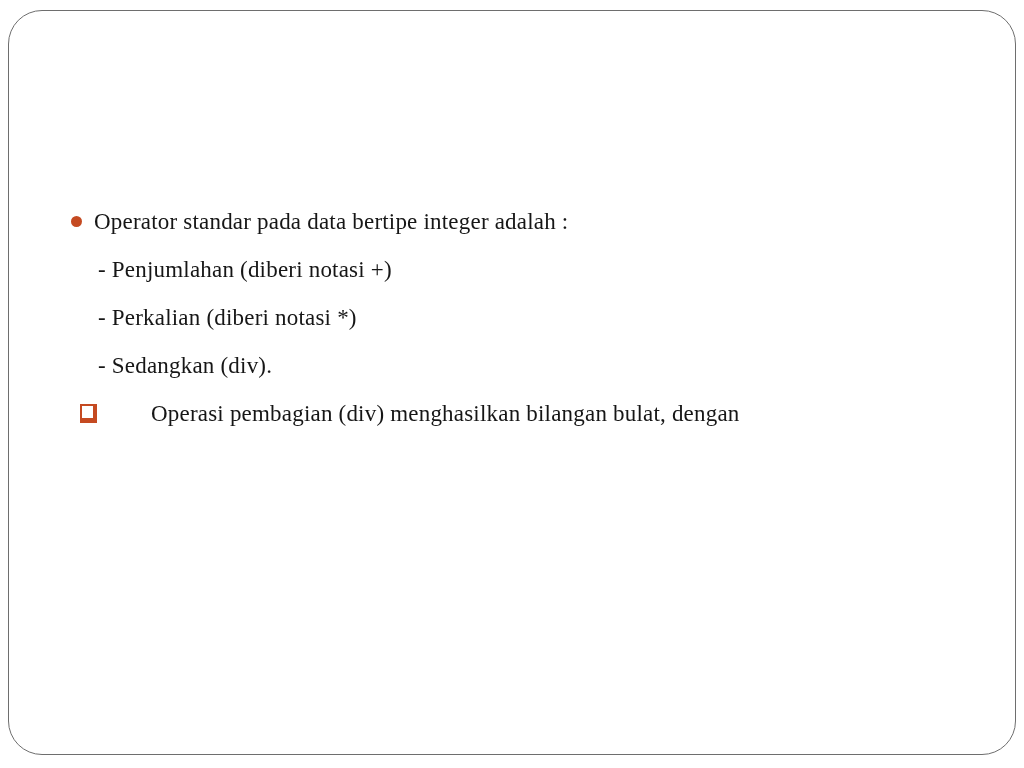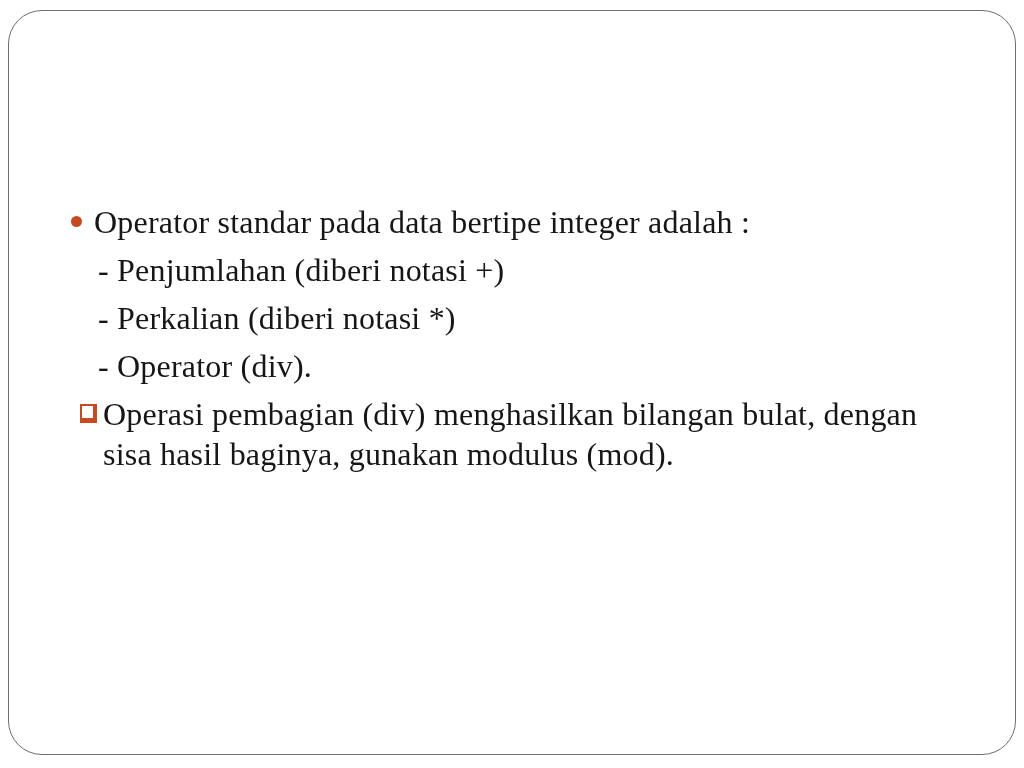--- a/index.html
+++ b/index.html
@@ -24,21 +24,21 @@
     border: 1px solid var(--frame-border, #6e6e6e);
     border-radius: 34px;
     background: transparent;
   }
 
   .content {
     position: absolute;
     left: 60px;
     top: 202px;
     width: 912px;
-    font-size: 32px;
+    font-size: 23px;
     line-height: 40px;
     letter-spacing: 0.2px;
   }
 
   .item { position: relative; }
 
   .item.lvl1 { padding-left: 34px; margin-bottom: 8px; }
 
   .bullet-circle {
     position: absolute;
@@ -65,43 +65,42 @@
   .bullet-square::after {
     content: "";
     position: absolute;
     left: 2px;
     top: 2px;
     width: 11px;
     height: 12px;
     background: var(--background, #ffffff);
   }
 
-  .line { white-space: nowrap; }
+  .line { white-space: nowrap; margin-left: 48px; }
 </style>
 </head>
 <body>
 
 <div class="stage">
 
   <div class="frame"></div>
 
   <div class="content">
 
     <div class="item lvl1">
       <span class="bullet-circle"></span>
       <span>Operator standar pada data bertipe integer adalah :</span>
     </div>
 
     <div class="sub">- Penjumlahan (diberi notasi +)</div>
 
 
     <div class="sub">- Perkalian (diberi notasi *)</div>
 
-    <div class="sub">- Operator (div).</div>
+    <div class="sub">- Sedangkan (div).</div>
 
     <div class="item lvl2">
       <span class="bullet-square"></span>
       <div class="line">Operasi pembagian (div) menghasilkan bilangan bulat, dengan</div>
-      <div class="line">sisa hasil baginya, gunakan modulus (mod).</div>
     </div>
 
   </div>
 </div>
 
 </body></html>

